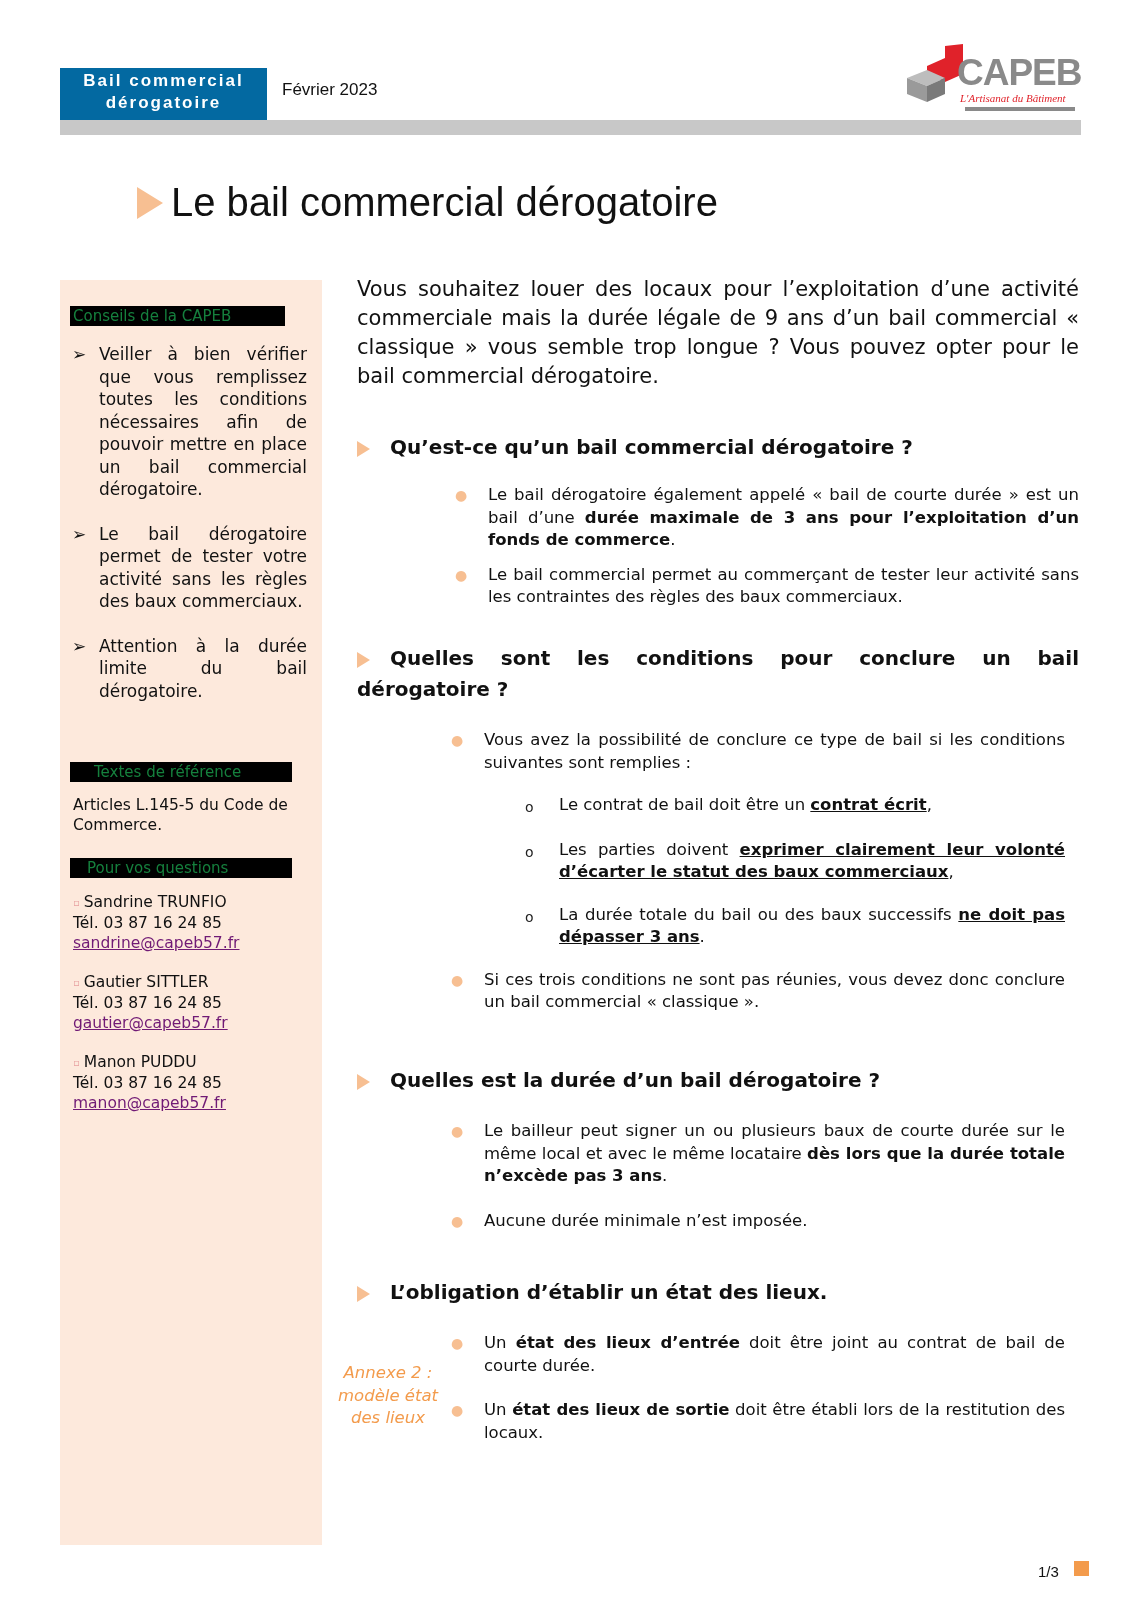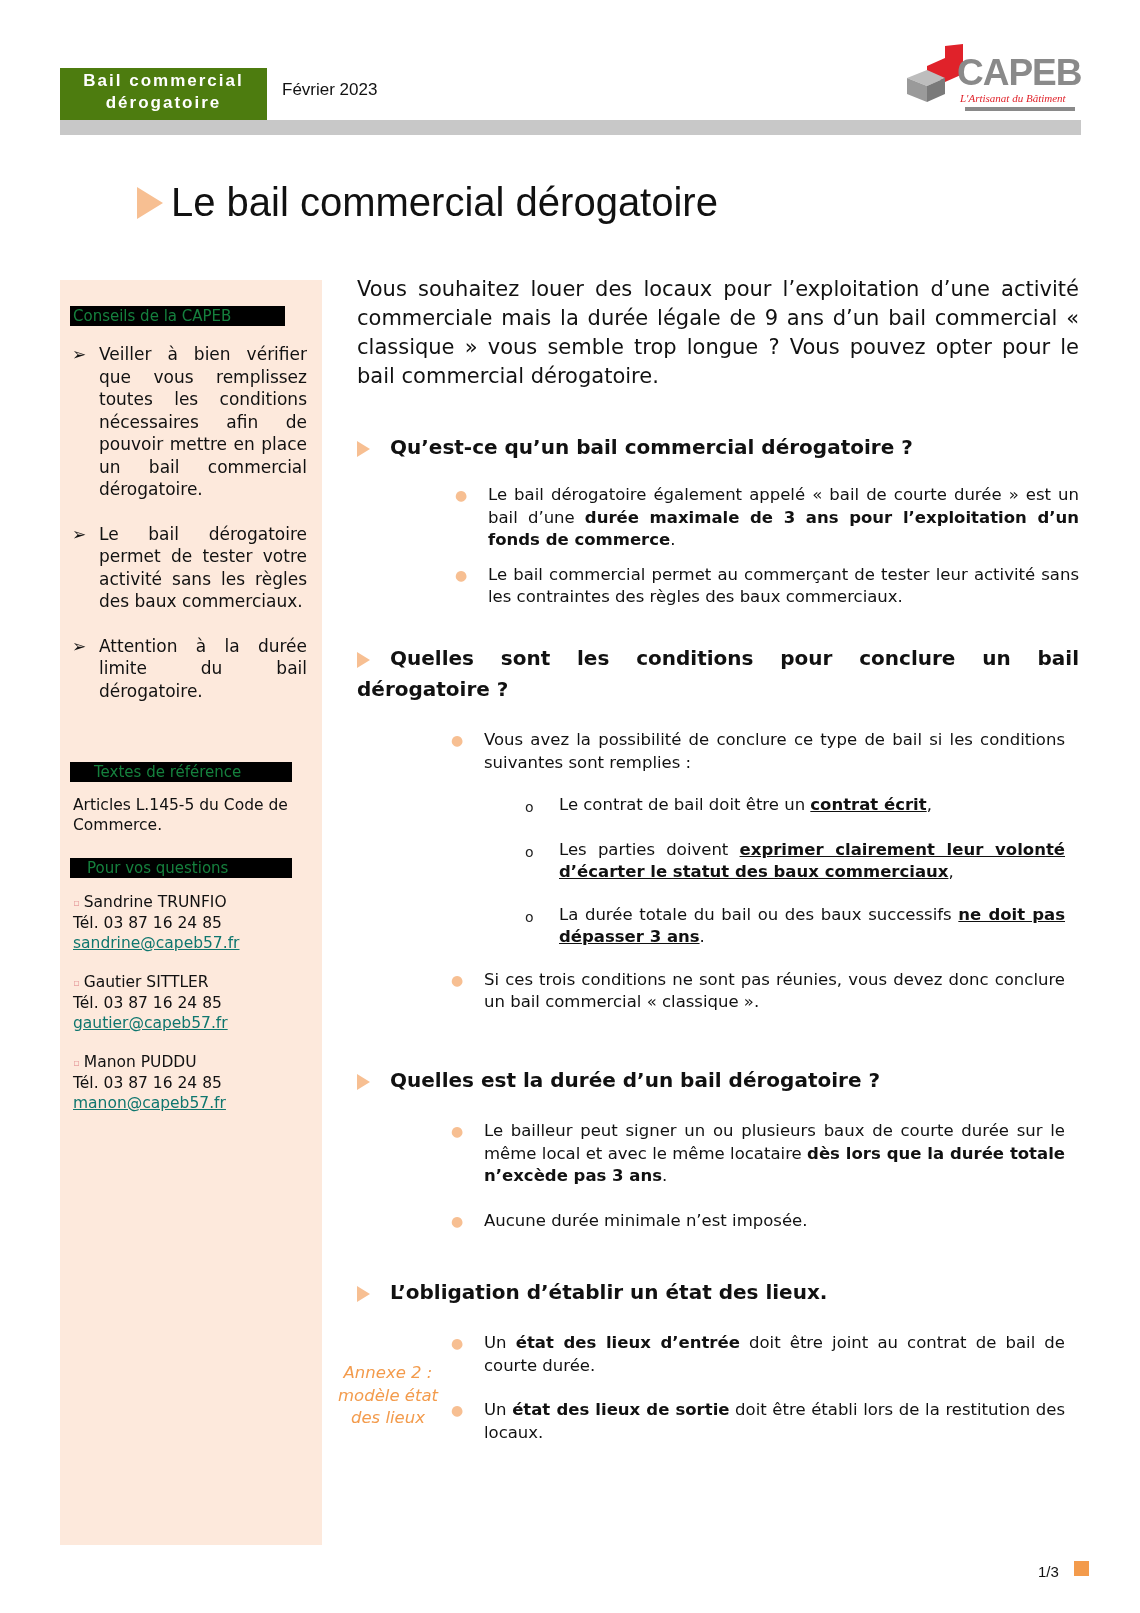--- a/index.html
+++ b/index.html
@@ -1,33 +1,33 @@
 <!DOCTYPE html>
 <html><head>
 <meta charset="utf-8">
 <style>
   html,body{margin:0;padding:0;background:#fff;}
   body{width:1140px;height:1613px;position:relative;overflow:hidden;font-family:"DejaVu Sans",sans-serif;color:#111;}
-  .hdr-tag{position:absolute;left:60px;top:68px;width:207px;height:52px;background:#4d7c0f;color:#fff;font-family:"Liberation Sans",sans-serif;font-weight:bold;font-size:17px;letter-spacing:2px;text-align:center;line-height:22px;padding-top:2px;box-sizing:border-box;}
+  .hdr-tag{position:absolute;left:60px;top:68px;width:207px;height:52px;background:#0369a1;color:#fff;font-family:"Liberation Sans",sans-serif;font-weight:bold;font-size:17px;letter-spacing:2px;text-align:center;line-height:22px;padding-top:2px;box-sizing:border-box;}
   .hdr-date{position:absolute;left:282px;top:80px;font-family:"Liberation Sans",sans-serif;font-size:17px;color:#111;}
   .hdr-bar{position:absolute;left:60px;top:120px;width:1021px;height:15px;background:#c8c8c8;}
   .logo{position:absolute;left:905px;top:42px;width:175px;height:78px;}
   .logo-text{position:absolute;left:52px;top:10px;font-family:"Liberation Sans",sans-serif;font-weight:bold;font-size:37px;color:#8a8a8a;letter-spacing:-1px;}
   .logo-sub{position:absolute;left:55px;top:50px;font-family:"Liberation Serif",serif;font-style:italic;font-size:11px;color:#e0222a;}
   .logo-line{position:absolute;left:60px;top:65px;width:110px;height:4px;background:#8a8a8a;}
   .title{position:absolute;left:137px;top:180px;font-family:"Liberation Sans",sans-serif;font-size:40px;color:#111;display:flex;align-items:center;}
   .tri{width:0;height:0;border-top:16px solid transparent;border-bottom:16px solid transparent;border-left:26px solid #f7bf92;margin-right:8px;}
   .sidebar{position:absolute;left:60px;top:280px;width:262px;height:1265px;background:#fde9dc;}
   .sb-h{position:absolute;background:#000;color:#15803d;font-size:15px;line-height:20px;height:20px;padding-left:3px;box-sizing:border-box;}
   .sb-list{position:absolute;left:12px;width:235px;font-size:17px;line-height:22.5px;text-align:justify;}
   .sb-item{display:flex;margin-bottom:22px;}
   .sb-arrow{width:27px;flex:none;}
   .sb-text{flex:1;text-align:justify;}
   .sb-block{position:absolute;left:13px;font-size:15.5px;line-height:20px;}
-  .sb-block a{color:#0f766e;text-decoration:underline;}
+  .sb-block a{color:#701a75;text-decoration:underline;}
   .sq{color:#e8a0a0;font-size:10px;vertical-align:middle;margin-right:4px;}
   .main{position:absolute;left:357px;top:275px;width:722px;}
   .intro{font-size:21px;line-height:29px;text-align:justify;margin:0;}
   .h2{position:absolute;left:357px;width:722px;font-size:20px;font-weight:bold;line-height:31px;text-align:justify;}
   .h2 .htri{display:inline-block;width:0;height:0;border-top:8px solid transparent;border-bottom:8px solid transparent;border-left:13px solid #f7bf92;margin-right:20px;vertical-align:middle;}
   .ul{position:absolute;font-size:16.5px;line-height:22.5px;}
   .li{display:flex;margin-bottom:12px;}
   .dot{width:33px;flex:none;color:#f7bf92;font-size:14px;}
   .lt{flex:1;text-align:justify;}
   .sub{display:flex;margin-bottom:20px;}

